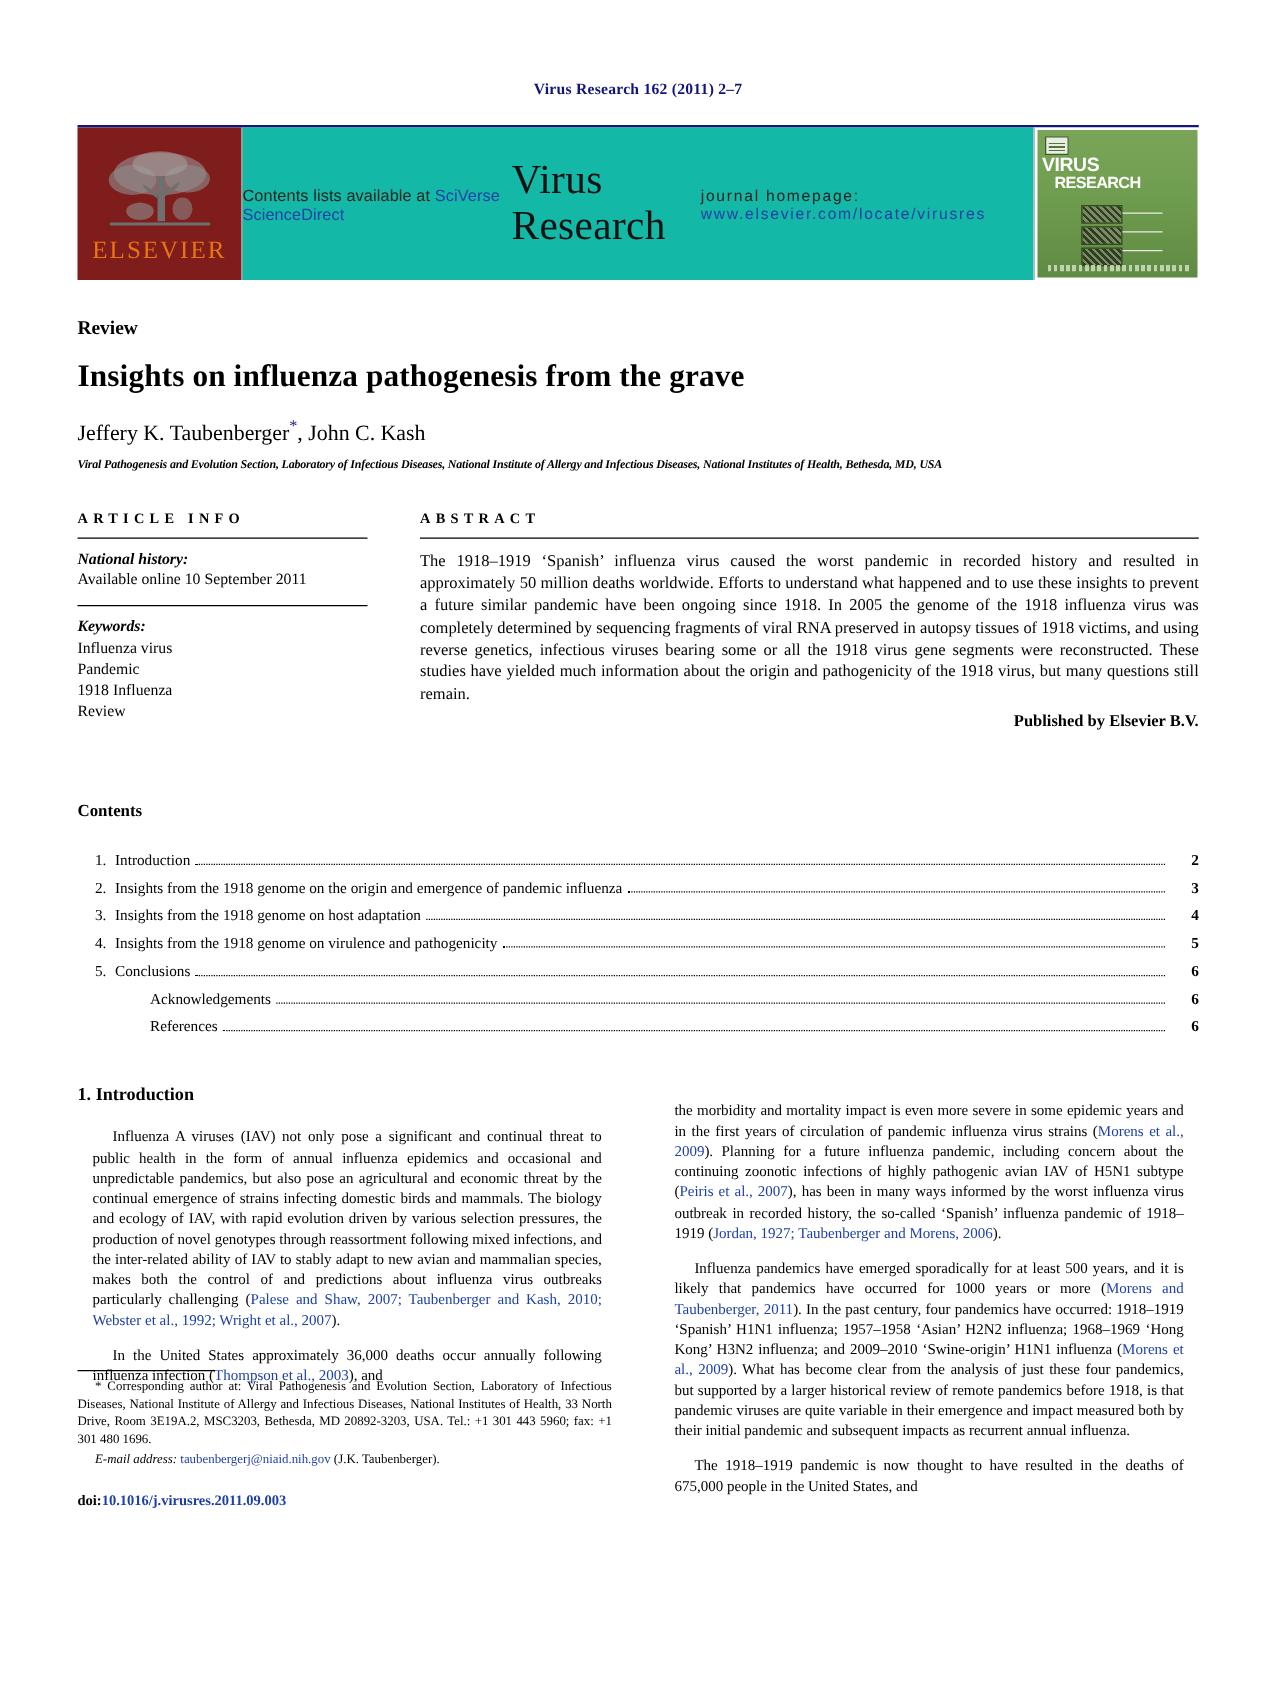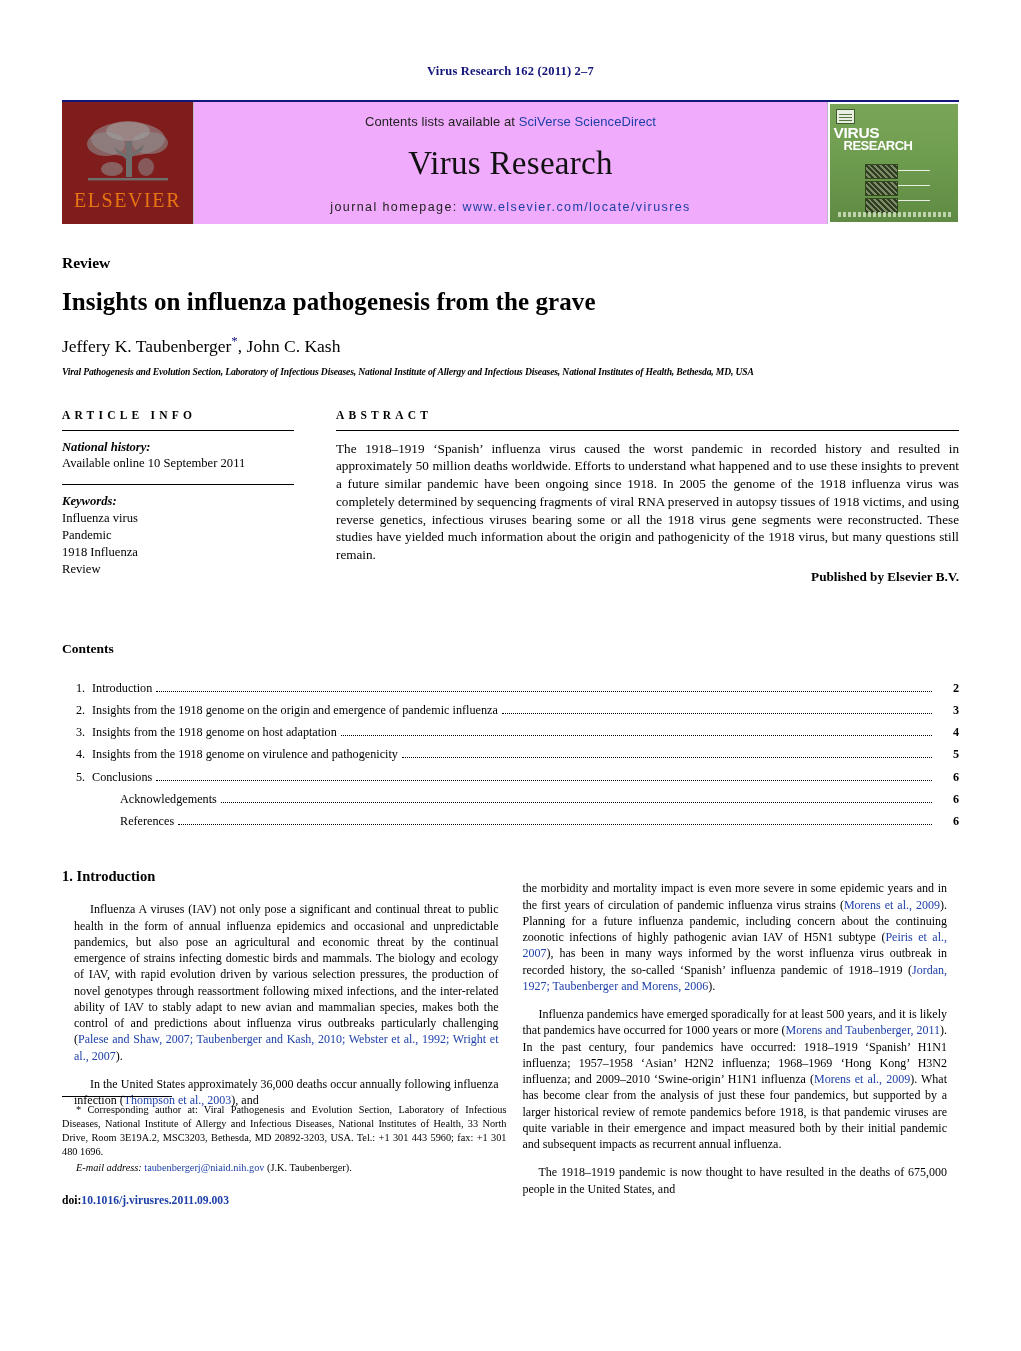--- a/index.html
+++ b/index.html
@@ -56,23 +56,23 @@
   .elsevier-word {
     font-family: "Liberation Serif", serif;
     font-size: 20px;
     letter-spacing: 1.6px;
     color: #e87511;
     line-height: 1;
     margin-top: 1px;
   }
   .mast-center {
     flex: 1 1 auto;
-    background: #f0abfc;
-    display: flex;
-    flex-direction: column;
+    background: #14b8a6;
+    display: flex;
+    flex-direction: row;
     align-items: center;
     justify-content: center;
     padding: 4px 0 2px;
   }
   .contents-line {
     font-family: "Liberation Sans", sans-serif;
     font-size: 13px;
     color: #222;
     letter-spacing: .1px;
   }
@@ -221,20 +221,21 @@
     flex: 1 1 auto;
     border-bottom: 1.3px dotted #000;
     margin: 0 3px 4px 4px;
   }
   .toc-page { width: 24px; text-align: right; flex: 0 0 24px; font-weight: bold; }
 
   
   .body-cols {
     margin-top: 36px;
     display: flex;
+    gap: 34px;
     justify-content: center;
   }
   .bcol { flex: 1 1 0; min-width: 0; position: relative; }
   .sec-h {
     font-family: "Liberation Serif", serif;
     font-weight: bold;
     font-size: 14.5px;
     margin-bottom: 16px;
   }
   .para {

